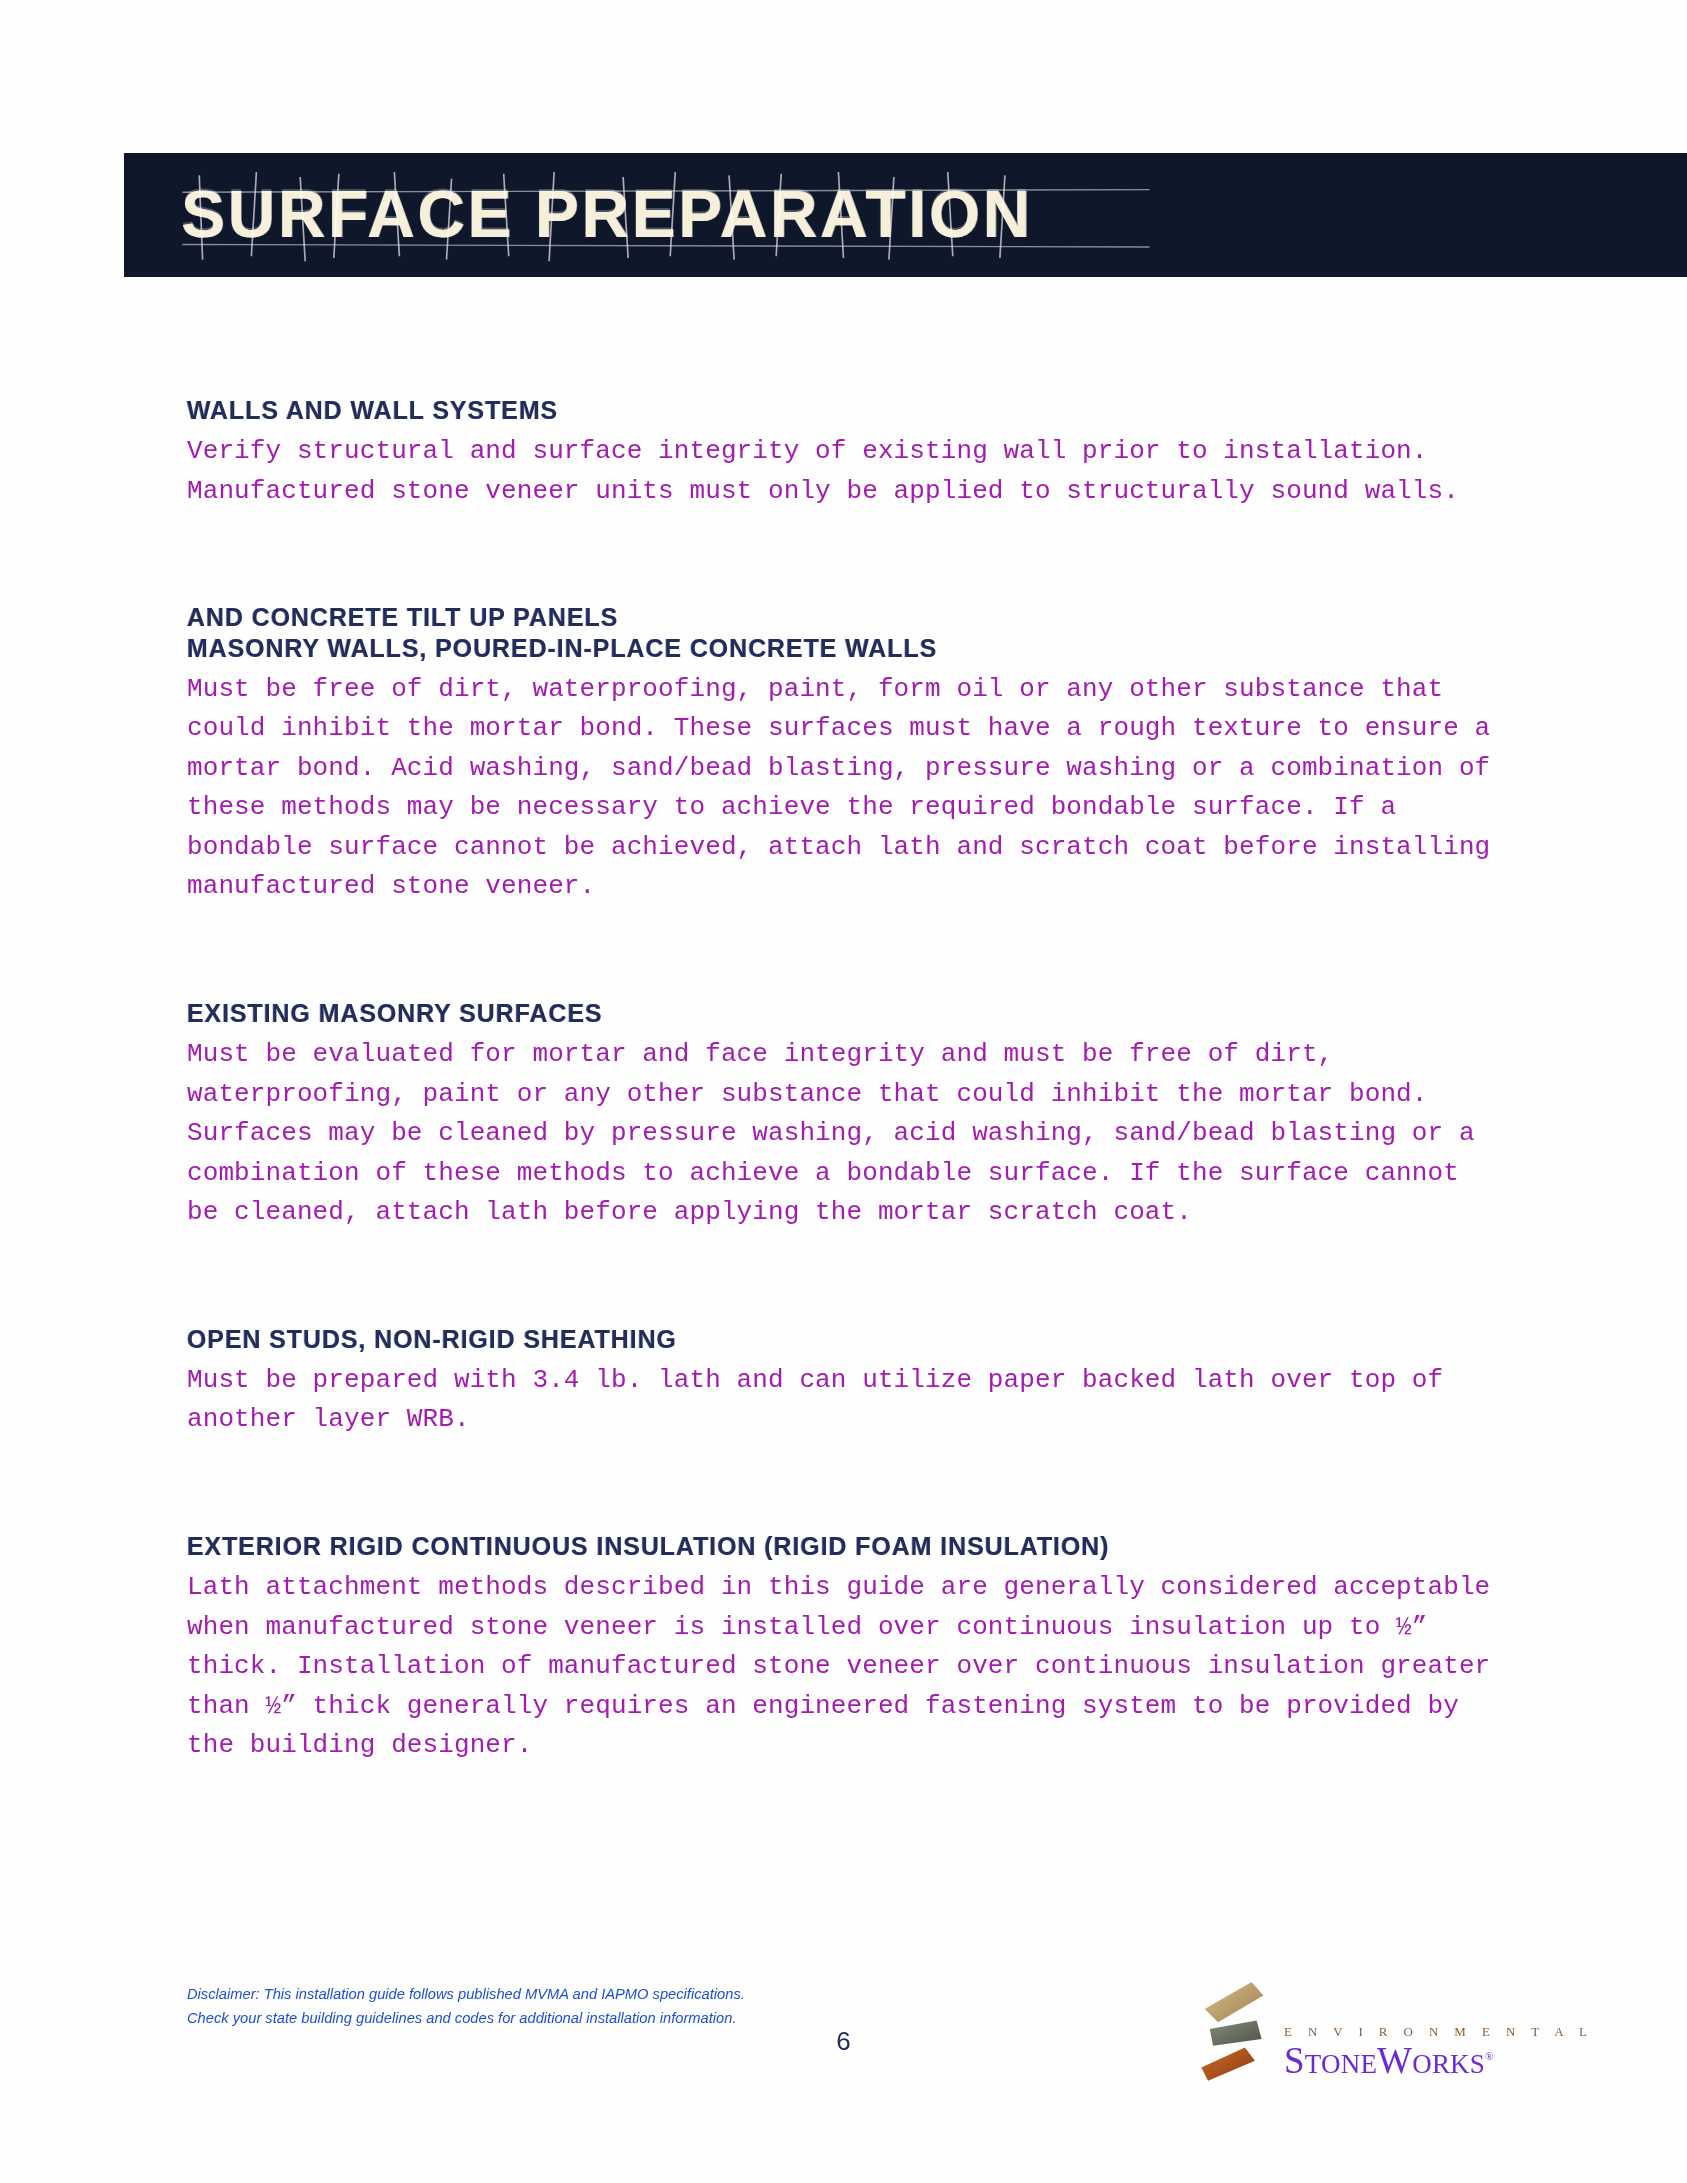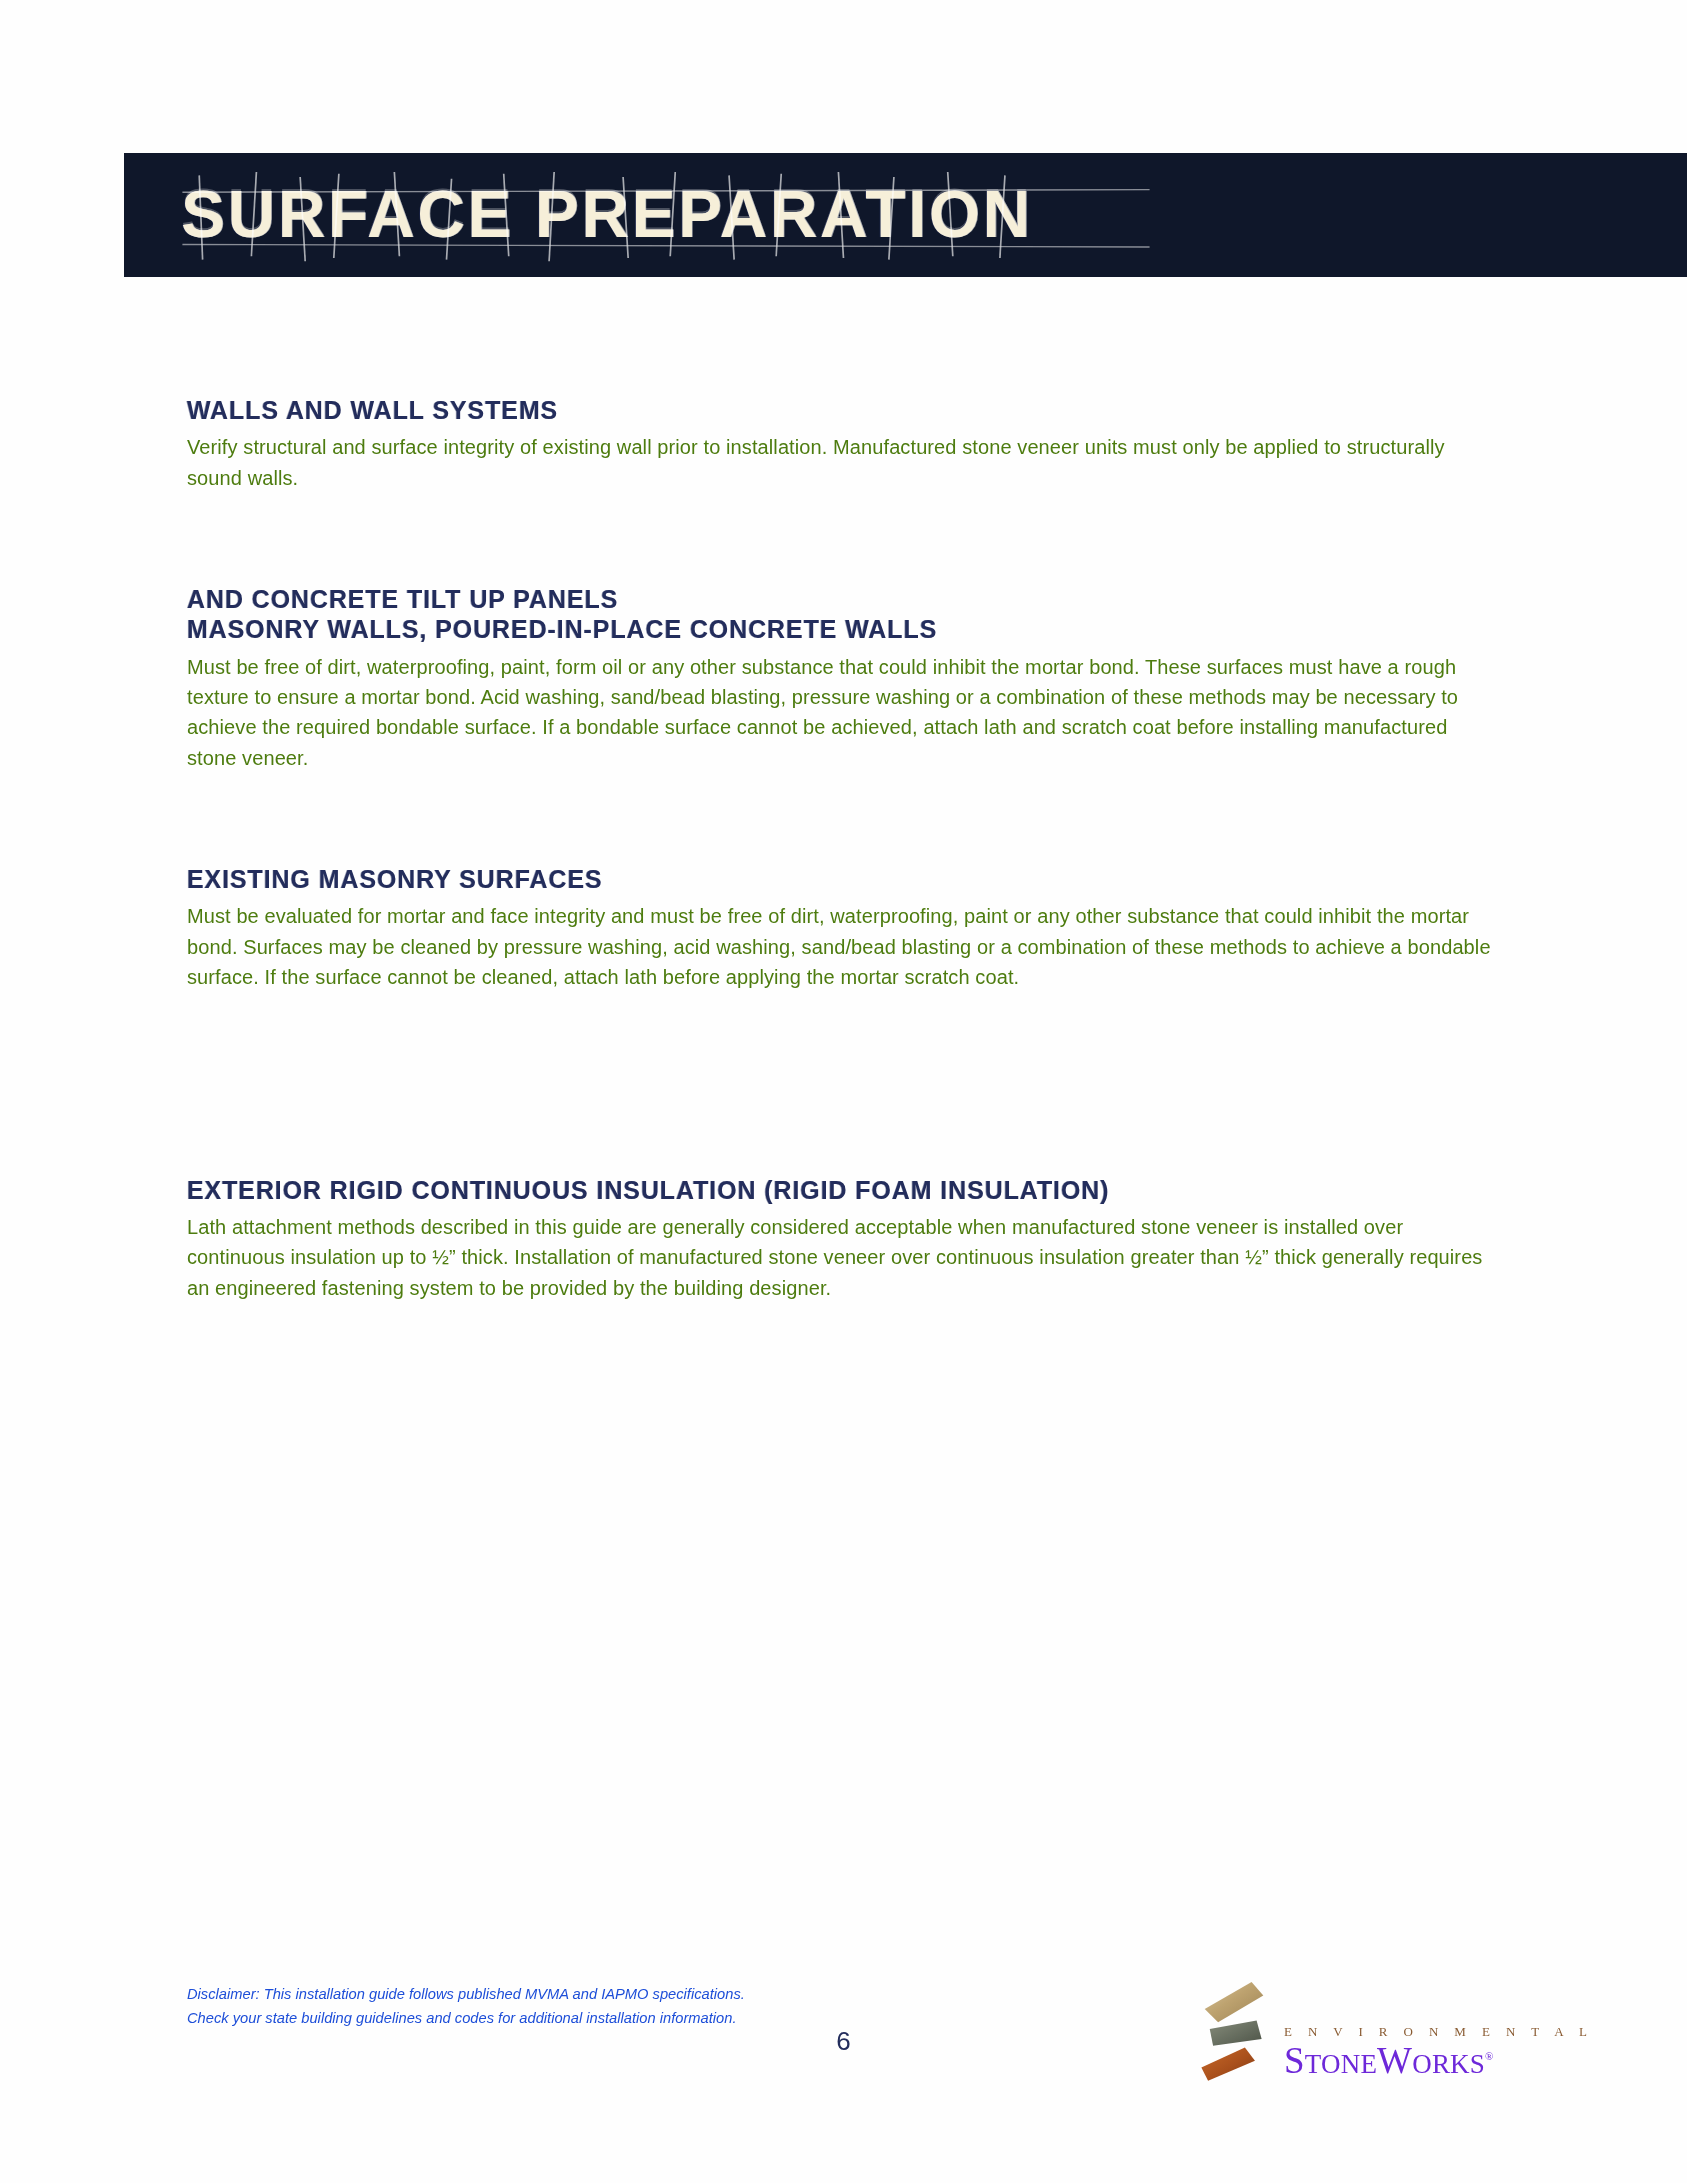--- a/index.html
+++ b/index.html
@@ -84,24 +84,24 @@
     color: #232d5c;
     line-height: 1.22;
     text-shadow:
       0.7px 0 0 rgba(255,255,255,0.45),
       -0.7px 0 0 rgba(35,45,92,0.45);
   }
   h2.section-heading .hline { display: block; }
 
   p.body-text {
     margin: 0;
-    font-family: Liberation Sans, sans-serif;
-    font-size: 20px;
+    font-family: Liberation Mono, monospace;
+    font-size: 26px;
     line-height: 1.52;
-    color: #4d7c0f;
+    color: #a21caf;
     letter-spacing: 0.1px;
   }
 
   .gap-xl { height: 91px; }
 
   
   .footer {
     position: absolute;
     left: 0;
     top: 1960px;
@@ -236,20 +236,26 @@
 
     <div class="section">
       <h2 class="section-heading">
         <span class="hline">EXISTING MASONRY SURFACES</span>
       </h2>
       <p class="body-text">Must be evaluated for mortar and face integrity and must be free of dirt, waterproofing, paint or any other substance that could inhibit the mortar bond. Surfaces may be cleaned by pressure washing, acid washing, sand/bead blasting or a combination of these methods to achieve a bondable surface.  If the surface cannot be cleaned, attach lath before applying the mortar scratch coat.</p>
     </div>
 
     <div class="gap-xl"></div>
 
+    <div class="section">
+      <h2 class="section-heading">
+        <span class="hline">OPEN STUDS, NON-RIGID SHEATHING</span>
+      </h2>
+      <p class="body-text">Must be prepared with 3.4 lb. lath and can utilize paper backed lath over top of another layer WRB.</p>
+    </div>
 
     <div class="gap-xl"></div>
 
     <div class="section">
       <h2 class="section-heading">
         <span class="hline">EXTERIOR RIGID CONTINUOUS INSULATION (RIGID FOAM INSULATION)</span>
       </h2>
       <p class="body-text">Lath attachment methods described in this guide are generally considered acceptable when manufactured stone veneer is installed over continuous insulation up to ½” thick.  Installation of manufactured stone veneer over continuous insulation greater than ½” thick generally requires an engineered fastening system to be provided by the building designer.</p>
     </div>
 

